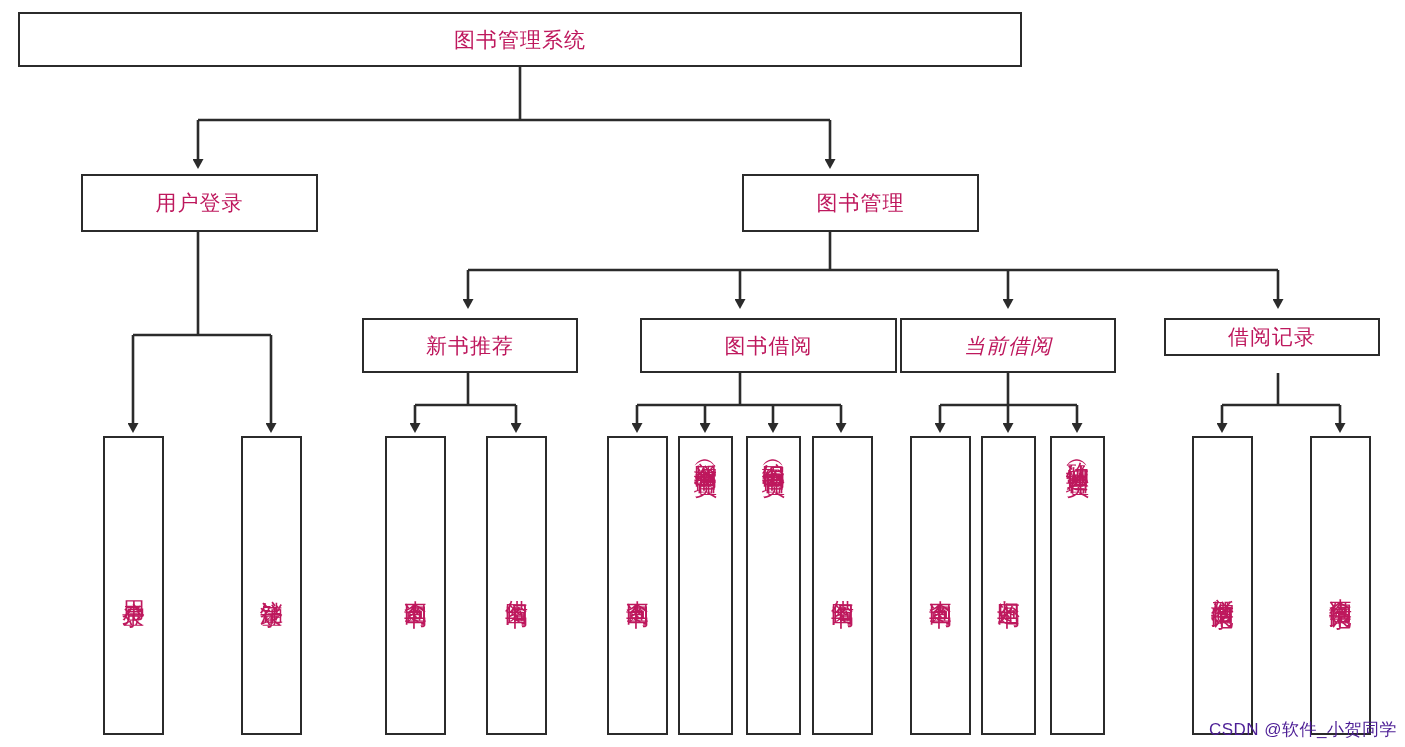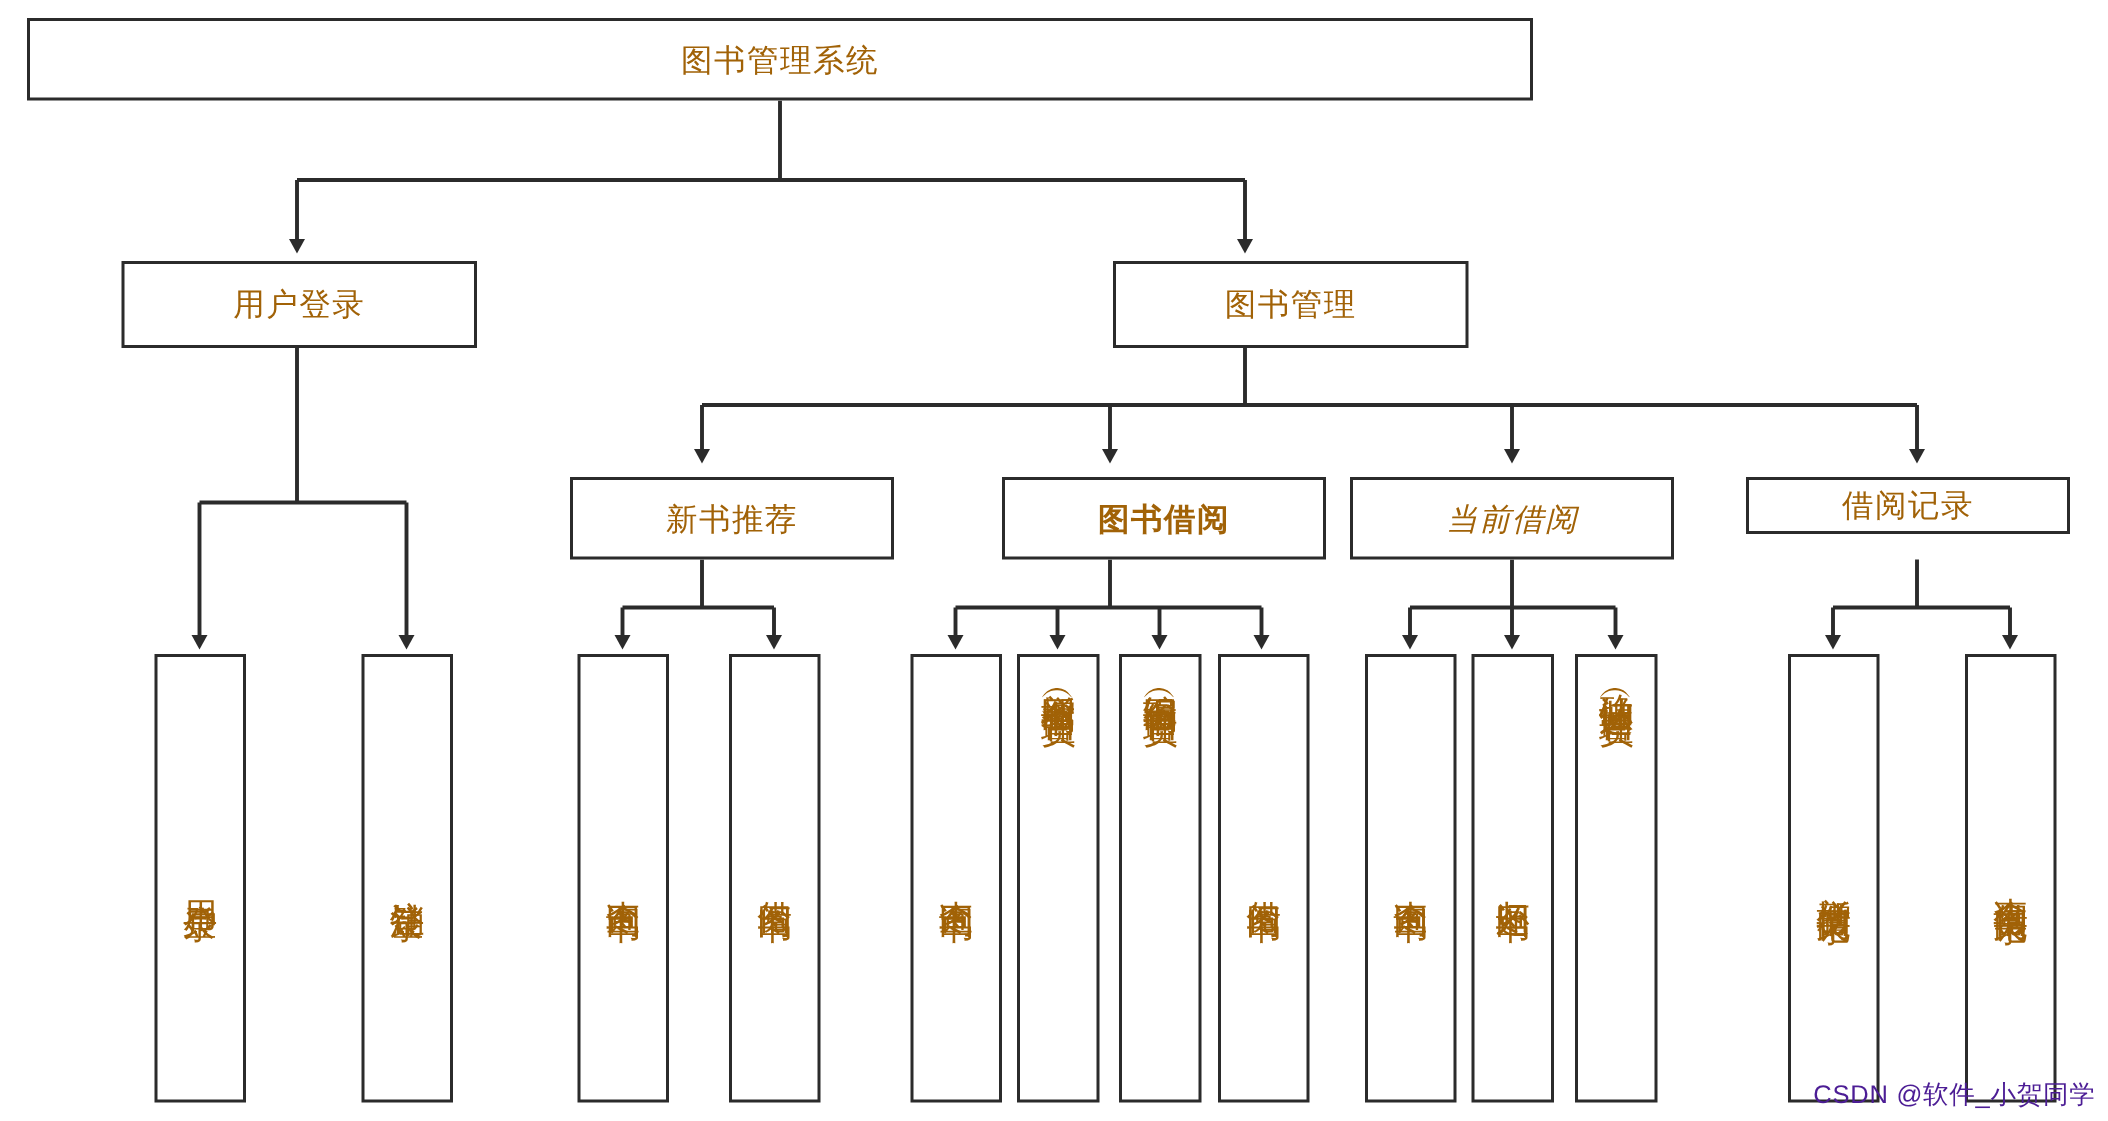--- a/index.html
+++ b/index.html
@@ -23,21 +23,21 @@
     pointer-events: none;
   }
   .node {
     position: absolute;
     box-sizing: border-box;
     background: #ffffff;
     border: 2px solid #2b2b2b;
     display: flex;
     align-items: center;
     justify-content: center;
-    color: #a16207;
+    color: #be185d;
   }
   .node.h-text {
     font-size: 21px;
     letter-spacing: 1px;
   }
   .node.v-text {
     align-items: flex-start;
     justify-content: center;
     padding-top: 6px;
   }
@@ -123,25 +123,25 @@
   </div>
 
   <div class="node h-text" style="left:81px; top:174px; width:237px; height:58px;">
     <span>用户登录</span>
   </div>
 
   <div class="node h-text" style="left:712px; top:174px; width:237px; height:58px;margin-left:30px;">
     <span>图书管理</span>
   </div>
 
-  <div class="node h-text" style="left:362px; top:318px; width:216px; height:55px;margin-left:18px;">
+  <div class="node h-text" style="left:362px; top:318px; width:216px; height:55px;">
     <span>新书推荐</span>
   </div>
 
-  <div class="node h-text" style="left:668px; top:318px; width:216px; height:55px;font-weight:bold;">
+  <div class="node h-text" style="left:640px; top:318px; width:257px; height:55px;">
     <span>图书借阅</span>
   </div>
 
   <div class="node h-text" style="left:900px; top:318px; width:216px; height:55px;font-style:italic;">
     <span>当前借阅</span>
   </div>
 
   <div class="node h-text" style="left:1164px; top:318px; width:216px; height:38px;">
     <span>借阅记录</span>
   </div>

